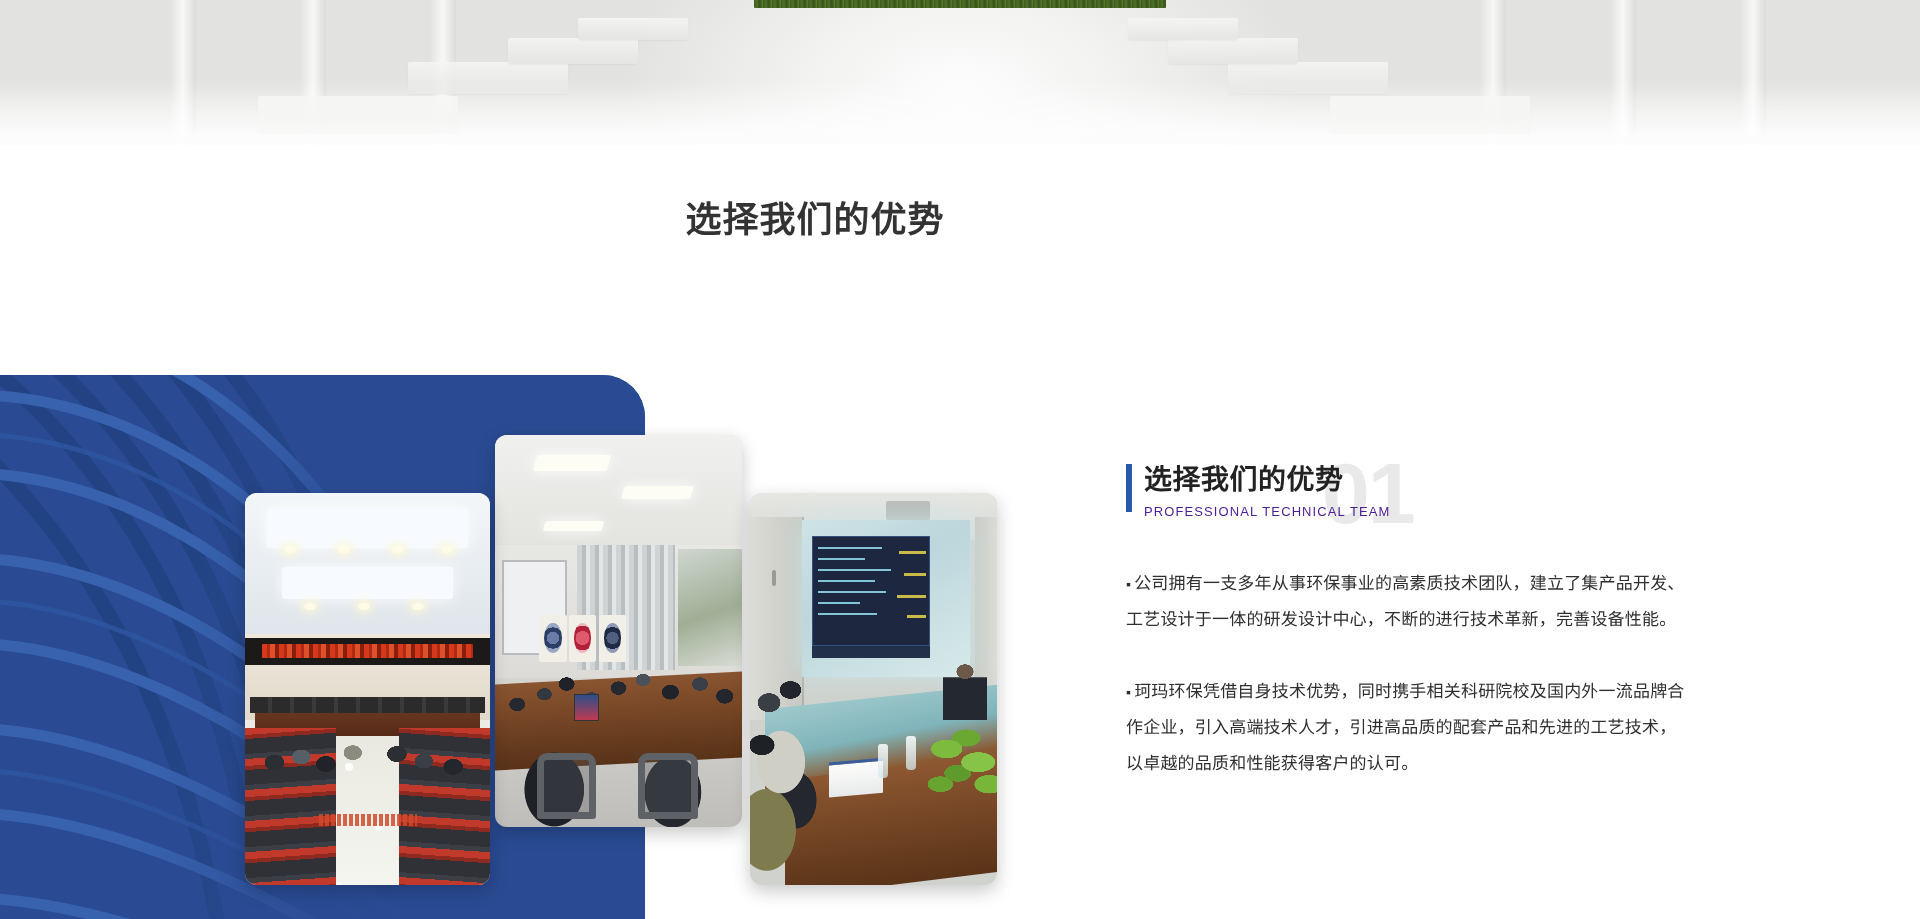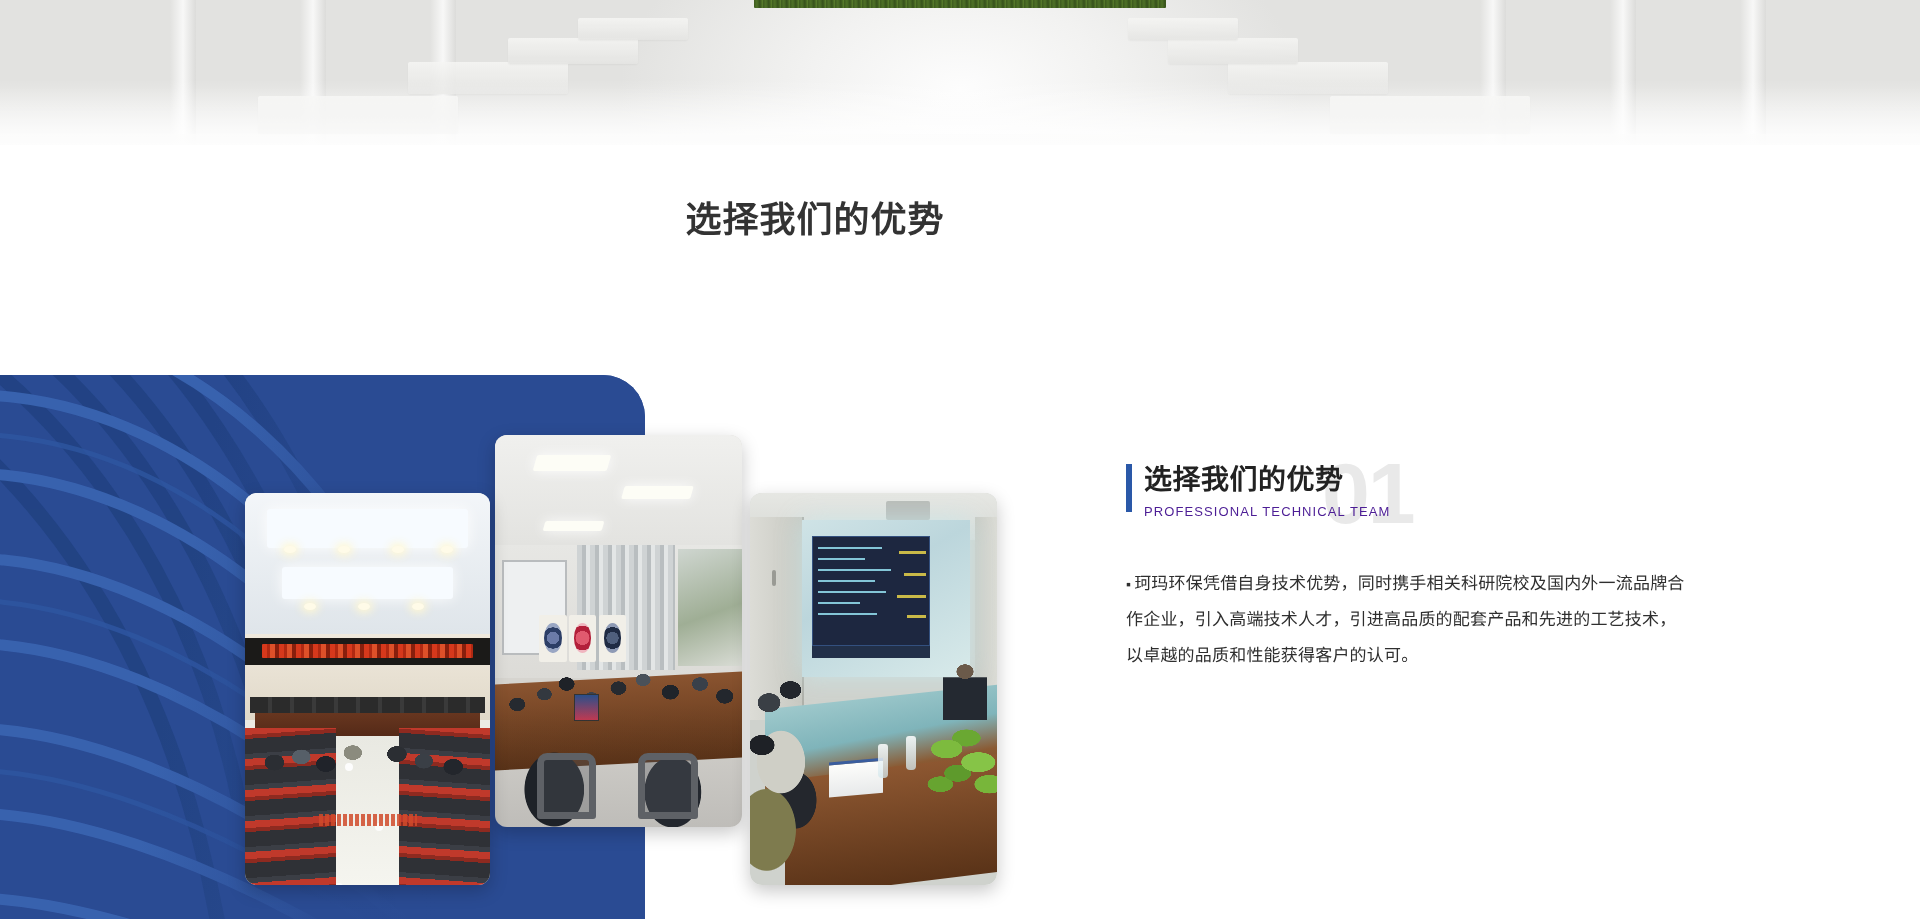--- a/index.html
+++ b/index.html
@@ -420,19 +420,22 @@
 
     <div class="title-wrap">
       <div class="accent"></div>
       <div class="watermark">01</div>
       <div class="title-zh">选择我们的优势</div>
       <div class="title-en">PROFESSIONAL TECHNICAL TEAM</div>
     </div>
 
     <div class="body-block">
       <p class="para">
+        <span class="bullet">▪</span><span>公司拥有一支多年从事环保事业的高素质技术团队，建立了集产品开发、工艺设计于一体的研发设计中心，不断的进行技术革新，完善设备性能。</span>
+      </p>
+      <p class="para">
         <span class="bullet">▪</span><span>珂玛环保凭借自身技术优势，同时携手相关科研院校及国内外一流品牌合作企业，引入高端技术人才，引进高品质的配套产品和先进的工艺技术，以卓越的品质和性能获得客户的认可。</span>
       </p>
     </div>
 
   </div>
 
 </div>
 
 </body></html>

